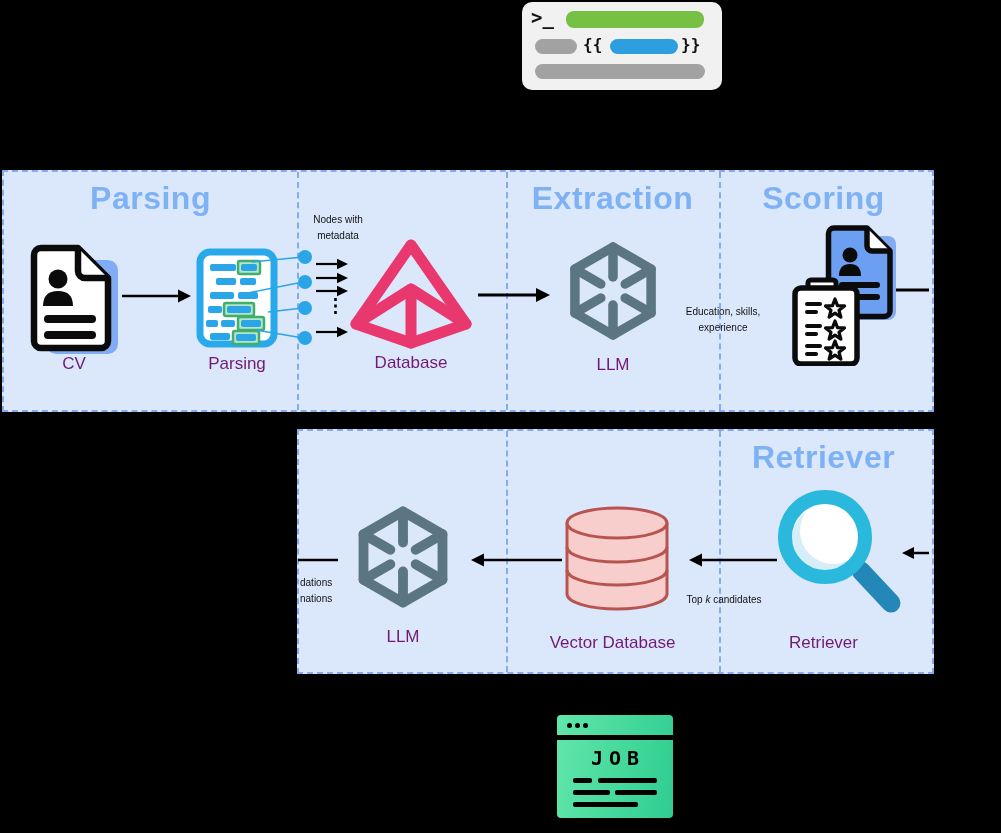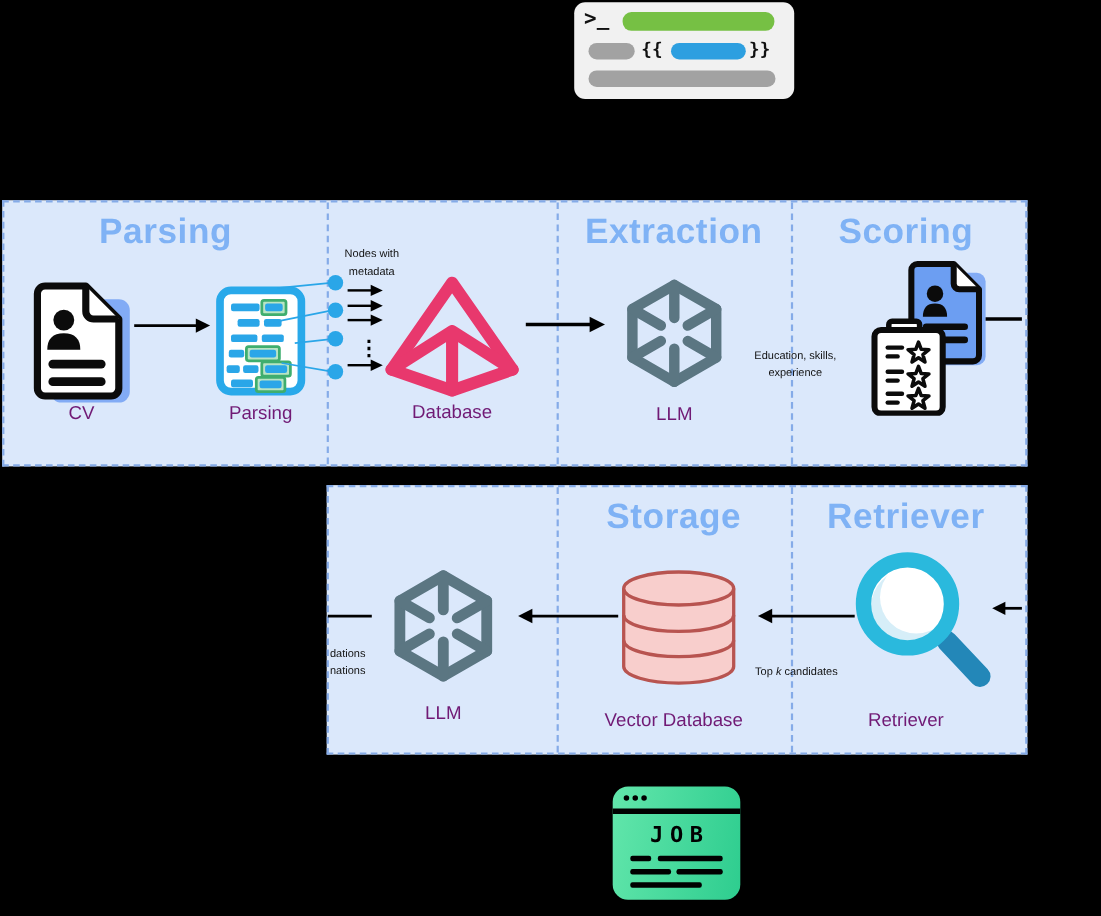--- a/index.html
+++ b/index.html
@@ -1,34 +1,34 @@
 <!DOCTYPE html>
 <html><head>
 <meta charset="utf-8">
 <style>
   html,body{margin:0;padding:0;background:#000;}
   .canvas{position:relative;width:1001px;height:833px;background:#000;overflow:hidden;
           font-family:"Liberation Sans",sans-serif;}
   .abs{position:absolute;}
   
-  .band{position:absolute;background:#dbe8fb;border:2px dashed #85abe8;margin-top:12px;}
+  .band{position:absolute;background:#dbe8fb;border:2px dashed #85abe8;}
   .vsep{position:absolute;top:0;bottom:0;width:0;border-left:2px dashed #85abe8;}
   .ptitle{position:absolute;top:8px;font-size:32px;font-weight:bold;color:#7fb2f5;
           text-align:center;letter-spacing:.5px;white-space:nowrap;}
   .lbl{position:absolute;font-size:17px;color:#701a75;text-align:center;white-space:nowrap;}
   .note{position:absolute;font-size:10px;line-height:16px;color:#111;text-align:center;
         white-space:pre-line;}
   .vdots{position:absolute;font-size:19px;font-weight:bold;color:#000;line-height:19px;}
   
   .prompt{position:absolute;left:522px;top:2px;width:200px;height:88px;background:#f1f1f1;
           border-radius:10px;}
   .pill{position:absolute;border-radius:8px;}
   .mono{font-family:"DejaVu Sans Mono",monospace;font-weight:bold;color:#111;position:absolute;}
   
-  .job{position:absolute;left:557px;top:715px;width:116px;height:103px;border-radius:14px;
+  .job{position:absolute;left:557px;top:715px;width:116px;height:103px;border-radius:4px;
        background:linear-gradient(100deg,#62e6ab 0%,#2ecd8f 100%);}
   .job .dot{position:absolute;width:5px;height:5px;border-radius:50%;background:#000;top:8px;}
   .job .divider{position:absolute;left:0;right:0;top:20px;height:5px;background:#000;}
   .job .jtitle{position:absolute;left:0;right:0;top:31px;text-align:center;
        font-family:"DejaVu Sans Mono",monospace;font-weight:bold;font-size:20px;
        letter-spacing:6px;color:#000;text-indent:6px;}
   .job .bar{position:absolute;height:4.5px;border-radius:2px;background:#000;}
   .overlay{position:absolute;left:0;top:0;pointer-events:none;}
   svg{display:block;}
 </style>
@@ -142,21 +142,20 @@
           <path transform="translate(40,71)" d="M0,-10 L2.5,-3.4 L9.5,-3.1 L4,1.3 L5.9,8.1 L0,4.2 L-5.9,8.1 L-4,1.3 L-9.5,-3.1 L-2.5,-3.4 Z"></path>
         </g>
       </g>
     </svg>
   </div>
 
   <div class="band" style="left:297px;top:429px;width:633px;height:241px;">
     <div class="vsep" style="left:207px;"></div>
     <div class="vsep" style="left:420px;"></div>
 
-    <div class="ptitle" style="left:207px;width:213px;">Storage</div>
     <div class="ptitle" style="left:420px;width:209px;">Retriever</div>
 
     <div class="note" style="left:1px;top:144px;text-align:center;">dations
 nations</div>
 
     <svg class="abs" style="left:47px;top:69px;" width="114" height="114" viewBox="-55 -55 110 110">
       <g fill="none" stroke="#5b7682" stroke-width="9.5" stroke-linejoin="round" stroke-linecap="round">
         <polygon points="0,-44 38.1,-22 38.1,22 0,44 -38.1,22 -38.1,-22"></polygon>
         <line x1="0" y1="-44" x2="0" y2="-14"></line>
         <line x1="38.1" y1="-22" x2="12.2" y2="-7"></line>

